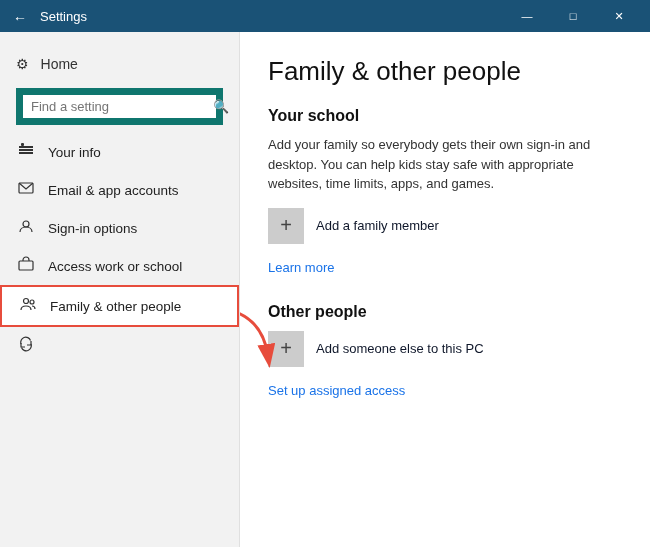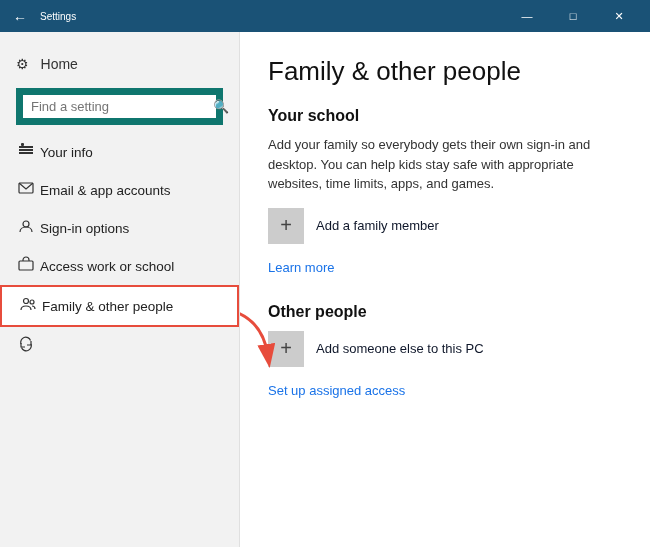--- a/index.html
+++ b/index.html
@@ -26,21 +26,21 @@
       height: 24px;
       display: flex;
       align-items: center;
       justify-content: center;
       cursor: pointer;
       font-size: 14px;
       margin-right: 8px;
     }
     .titlebar-title {
       flex: 1;
-      font-size: 10px;
+      font-size: 13px;
     }
     .titlebar-controls {
       display: flex;
       gap: 0;
     }
     .titlebar-btn {
       width: 46px;
       height: 32px;
       display: flex;
       align-items: center;
@@ -105,21 +105,21 @@
       font-weight: 400;
     }
 
     .sidebar-item {
       display: flex;
       align-items: center;
       padding: 9px 16px;
       cursor: pointer;
       font-size: 13.5px;
       color: #222;
-      gap: 4px;
+      gap: 12px;
       position: relative;
       text-align: center;
     }
     .sidebar-item.active {
       background: #fff;
       border: 2px solid #e74c3c;
     }
     .sidebar-item .item-icon {
       font-size: 16px;
       width: 20px;

